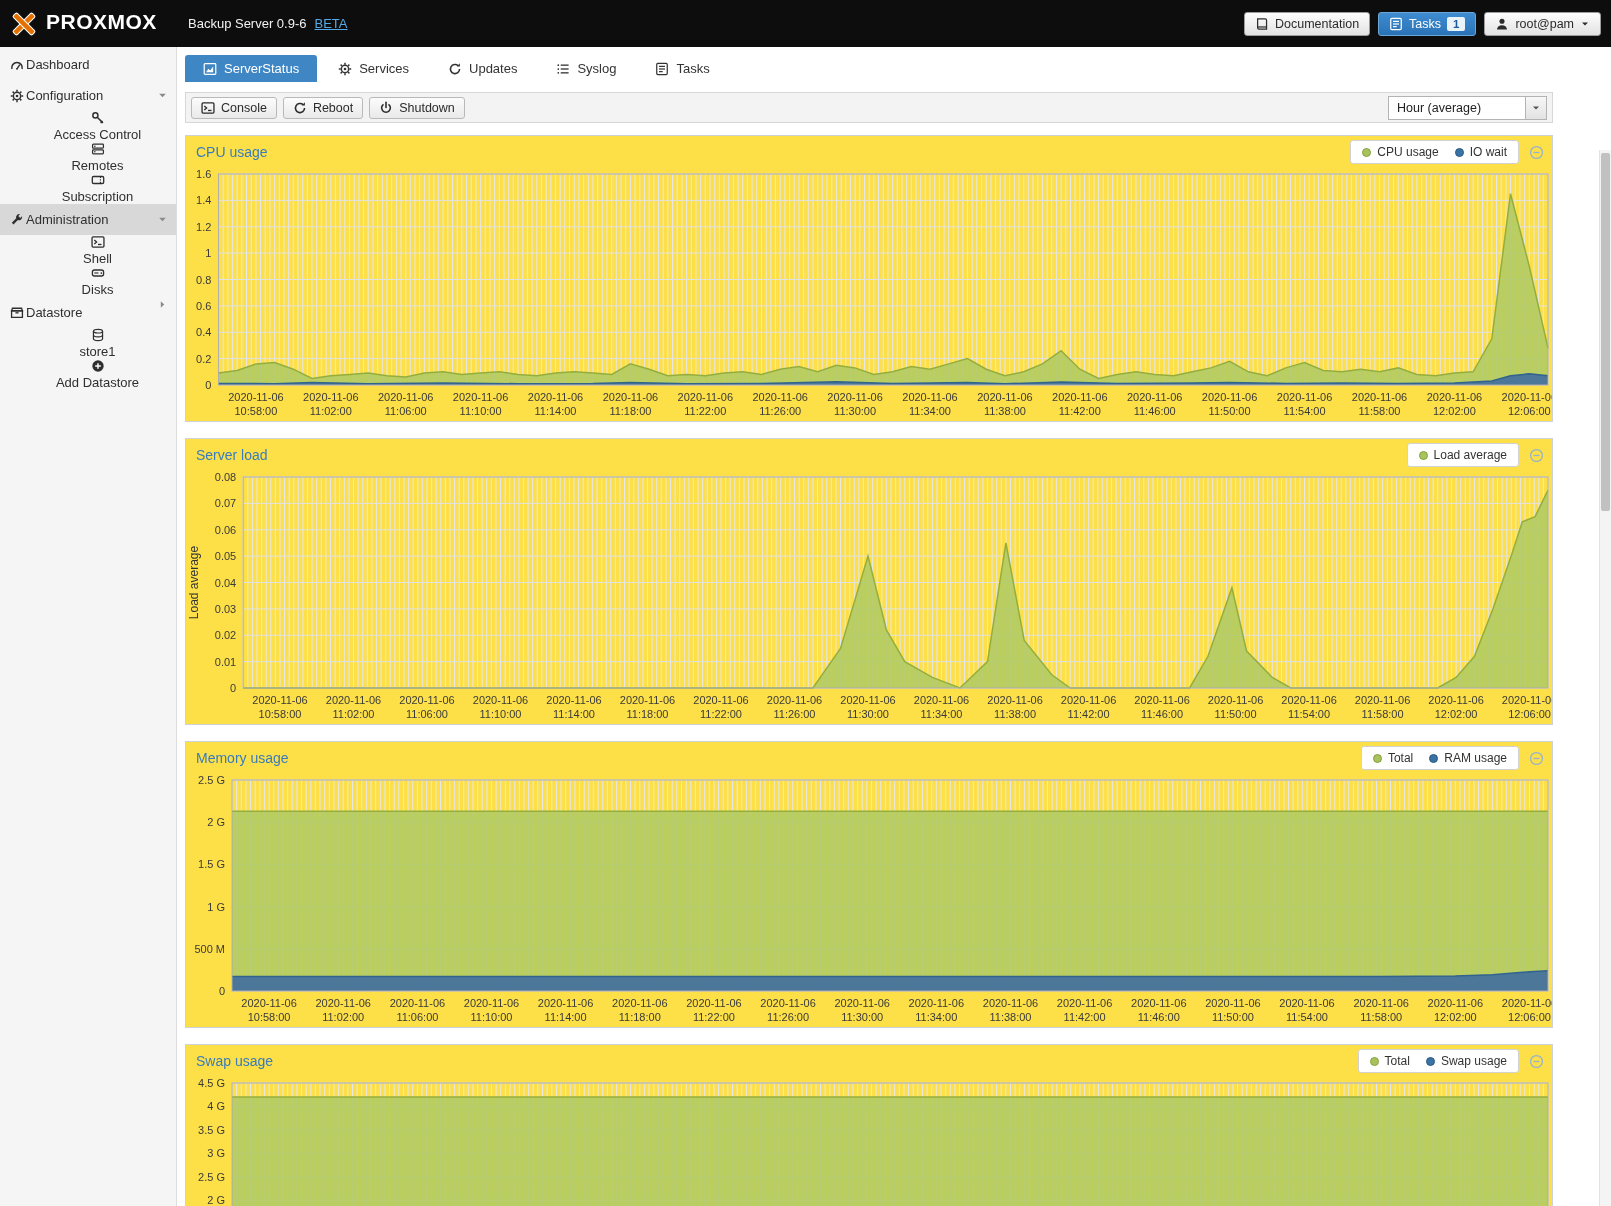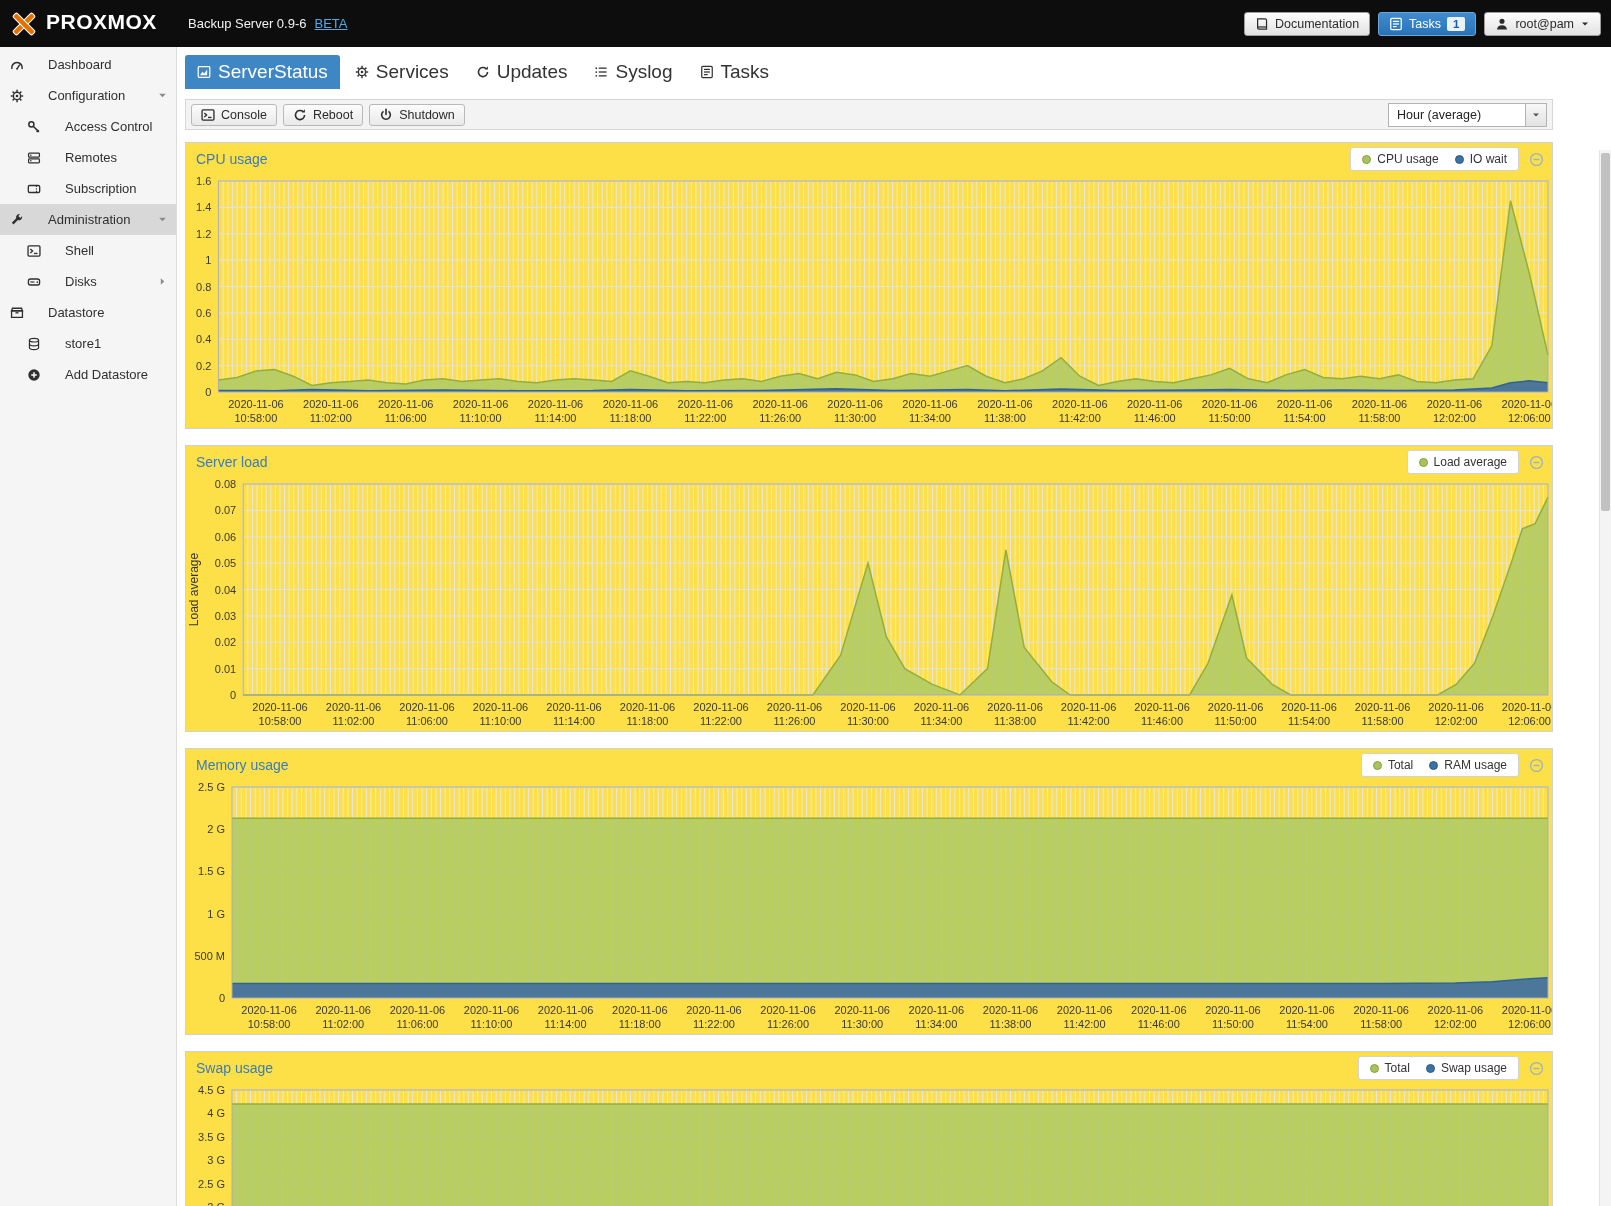--- a/index.html
+++ b/index.html
@@ -14,31 +14,31 @@
   .beta{font-size:13px;color:#56a7e4;text-decoration:underline;margin-left:8px;cursor:pointer;}
   .hdr-right{margin-left:auto;display:flex;gap:8px;padding-left:12px;}
   .hbtn{display:flex;align-items:center;gap:6px;font-size:12.5px;color:#2b2b2b;
     background:linear-gradient(#fdfdfd,#e2e2e2);border:1px solid #9c9c9c;border-radius:3px;
     padding:4px 10px;cursor:pointer;}
   .hbtn.blue{background:linear-gradient(#3f8cd0,#2a72b6);border-color:#6aa7d8;color:#fff;}
   .badge{background:#eaf2fa;color:#1d5d97;border-radius:2px;font-size:11.5px;padding:1px 6px;font-weight:700;}
   
   .side{position:absolute;left:0;top:47px;width:177px;bottom:0;background:#f5f5f5;
     border-right:1px solid #dcdcdc;padding-top:2px;}
-  .sitem{display:flex;align-items:center;gap:24px;height:31px;padding:0 8px 0 10px;
+  .sitem{display:flex;align-items:center;gap:2px;height:31px;padding:0 8px 0 10px;
     font-size:13px;color:#2f2f2f;cursor:pointer;}
-  .sitem.lvl1{padding-left:27px;}
+  .sitem.lvl1{padding-left:27px;flex-direction:column;}
   .sitem.sel{background:#d8d8d8;}
   .sitem .arrow{margin-left:auto;width:11px;height:11px;color:#8a8a8a;}
   
   .main{position:absolute;left:177px;top:47px;right:0;bottom:0;background:#fff;overflow:hidden;}
   .main-in{padding:0 58px 0 8px;}
   .pgtitle{color:#3a7cba;font-size:16px;padding:14px 0 4px 1px;}
   .tabs{display:flex;gap:3px;margin:8px 0 10px 0;}
-  .tab{display:flex;align-items:center;gap:7px;padding:6px 12px;font-size:19px;color:#333;
+  .tab{display:flex;align-items:center;gap:7px;padding:6px 18px;font-size:13px;color:#333;
     border-radius:3px 3px 0 0;cursor:pointer;}
   .tab.active{background:#3f86c5;color:#fff;}
   .toolbar{display:flex;align-items:center;gap:6px;background:#f3f3f3;border:1px solid #d7d7d7;
     padding:3px 5px;height:31px;margin-bottom:12px;}
   .tbtn{display:flex;align-items:center;gap:6px;background:linear-gradient(#fcfcfc,#e9e9e9);
     border:1px solid #b9b9b9;border-radius:3px;padding:3px 9px;font-size:12.5px;color:#2b2b2b;cursor:pointer;}
   .combo{margin-left:auto;display:flex;height:24px;cursor:pointer;}
   .combo-text{border:1px solid #b3b3b3;background:#fff;padding:4px 8px;font-size:12.5px;color:#222;width:138px;}
   .combo-btn{width:21px;border:1px solid #b3b3b3;border-left:none;
     background:linear-gradient(#f7f7f7,#e2e2e2);display:flex;align-items:center;justify-content:center;color:#555;}

